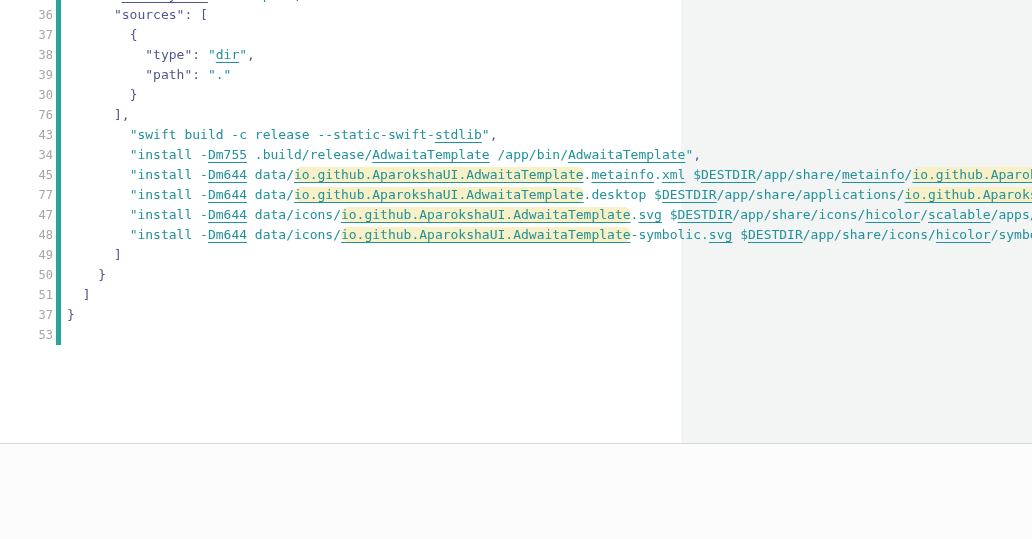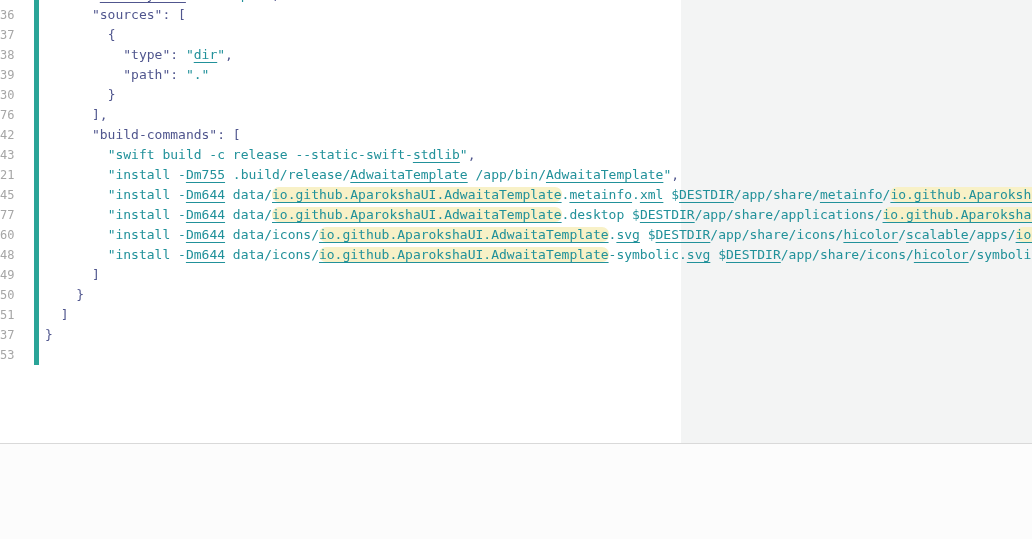--- a/index.html
+++ b/index.html
@@ -14,23 +14,23 @@
   *{margin:0;padding:0;box-sizing:border-box;}
   html,body{width:1032px;height:539px;overflow:hidden;background:#fff;
     font-family:"Liberation Sans",sans-serif;}
   .window{position:relative;width:1032px;height:539px;background:#fff;}
 
   
   .editor{position:absolute;left:0;top:0;width:1032px;height:443px;overflow:hidden;background:#fff;}
   .margin-overlay{position:absolute;left:681px;top:0;width:351px;height:443px;background:var(--margin-bg);z-index:0;}
   .code-lines{position:absolute;left:0;top:-15px;width:1032px;z-index:1;}
   .row{display:flex;height:20px;align-items:stretch;}
-  .ln{width:31px;flex:0 0 31px;text-align:left;color:var(--linenum);
+  .ln{width:31px;flex:0 0 31px;text-align:right;color:var(--linenum);
       font-family:"DejaVu Sans Mono","Liberation Mono",monospace;
-      font-size:12px;line-height:20px;}
+      font-size:12px;line-height:20px;margin-left:22px;}
   .bar{width:5px;flex:0 0 5px;margin-left:3px;background:var(--changebar);}
   pre.code{margin-left:6px;font-family:"DejaVu Sans Mono","Liberation Mono",monospace;
       font-size:13px;line-height:20px;white-space:pre;color:#3d3d3d;}
   .c-k{color:var(--key);}
   .c-p{color:var(--punct);}
   .c-s{color:var(--str);}
   .c-sq{text-decoration-line:underline;text-decoration-style:dotted;
         text-decoration-color:var(--squiggle);text-decoration-thickness:1.7px;
         text-underline-offset:2.5px;text-decoration:underline;}
   .c-m{background:var(--match);border-radius:7px;}
@@ -76,46 +76,41 @@
           <div class="ln">30</div>
           <div class="bar"></div>
           <pre class="code"><span>        </span><span class="c-p">}</span></pre>
         </div>
         <div class="row">
           <div class="ln">76</div>
           <div class="bar"></div>
           <pre class="code"><span>      </span><span class="c-p">],</span></pre>
         </div>
         <div class="row">
-          <div class="ln">42</div>
-          <div class="bar"></div>
-          <pre class="code"><span>      </span><span class="c-k">"build-commands"</span><span class="c-p">:</span><span> </span><span class="c-p">[</span></pre>
-        </div>
-        <div class="row">
           <div class="ln">43</div>
           <div class="bar"></div>
           <pre class="code"><span>        </span><span class="c-s">"swift build -c release --static-swift-</span><span class="c-s c-sq">stdlib</span><span class="c-s">"</span><span class="c-p">,</span></pre>
         </div>
         <div class="row">
-          <div class="ln">21</div>
+          <div class="ln">34</div>
           <div class="bar"></div>
           <pre class="code"><span>        </span><span class="c-s">"install -</span><span class="c-s c-sq">Dm755</span><span class="c-s"> .build/release/</span><span class="c-s c-sq">AdwaitaTemplate</span><span class="c-s"> /app/bin/</span><span class="c-s c-sq">AdwaitaTemplate</span><span class="c-s">"</span><span class="c-p">,</span></pre>
         </div>
         <div class="row">
           <div class="ln">45</div>
           <div class="bar"></div>
           <pre class="code"><span>        </span><span class="c-s">"install -</span><span class="c-s c-sq">Dm644</span><span class="c-s"> data/</span><span class="c-s c-sq c-m">io.github.AparokshaUI.AdwaitaTemplate</span><span class="c-s">.</span><span class="c-s c-sq">metainfo</span><span class="c-s">.</span><span class="c-s c-sq">xml</span><span class="c-s"> $</span><span class="c-s c-sq">DESTDIR</span><span class="c-s">/app/share/</span><span class="c-s c-sq">metainfo</span><span class="c-s">/</span><span class="c-s c-sq c-m">io.github.AparokshaUI.AdwaitaTemplate</span></pre>
         </div>
         <div class="row">
           <div class="ln">77</div>
           <div class="bar"></div>
           <pre class="code"><span>        </span><span class="c-s">"install -</span><span class="c-s c-sq">Dm644</span><span class="c-s"> data/</span><span class="c-s c-sq c-m">io.github.AparokshaUI.AdwaitaTemplate</span><span class="c-s">.desktop </span><span class="c-s">$</span><span class="c-s c-sq">DESTDIR</span><span class="c-s">/app/share/applications/</span><span class="c-s c-sq c-m">io.github.AparokshaUI.AdwaitaTemplate</span></pre>
         </div>
         <div class="row">
-          <div class="ln">60</div>
+          <div class="ln">47</div>
           <div class="bar"></div>
           <pre class="code"><span>        </span><span class="c-s">"install -</span><span class="c-s c-sq">Dm644</span><span class="c-s"> data/icons/</span><span class="c-s c-sq c-m">io.github.AparokshaUI.AdwaitaTemplate</span><span class="c-s">.</span><span class="c-s c-sq">svg</span><span class="c-s"> $</span><span class="c-s c-sq">DESTDIR</span><span class="c-s">/app/share/icons/</span><span class="c-s c-sq">hicolor</span><span class="c-s">/</span><span class="c-s c-sq">scalable</span><span class="c-s">/apps/</span><span class="c-s c-sq c-m">io.github.AparokshaUI.AdwaitaTemplate</span></pre>
         </div>
         <div class="row">
           <div class="ln">48</div>
           <div class="bar"></div>
           <pre class="code"><span>        </span><span class="c-s">"install -</span><span class="c-s c-sq">Dm644</span><span class="c-s"> data/icons/</span><span class="c-s c-sq c-m">io.github.AparokshaUI.AdwaitaTemplate</span><span class="c-s">-symbolic.</span><span class="c-s c-sq">svg</span><span class="c-s"> $</span><span class="c-s c-sq">DESTDIR</span><span class="c-s">/app/share/icons/</span><span class="c-s c-sq">hicolor</span><span class="c-s">/symbolic/apps/</span></pre>
         </div>
         <div class="row">
           <div class="ln">49</div>

